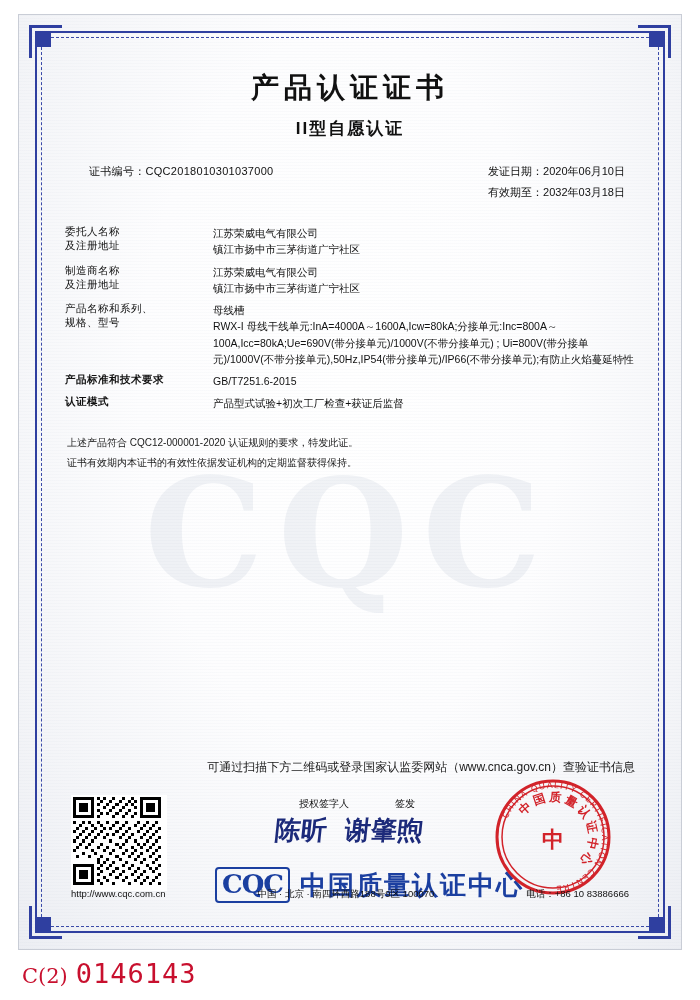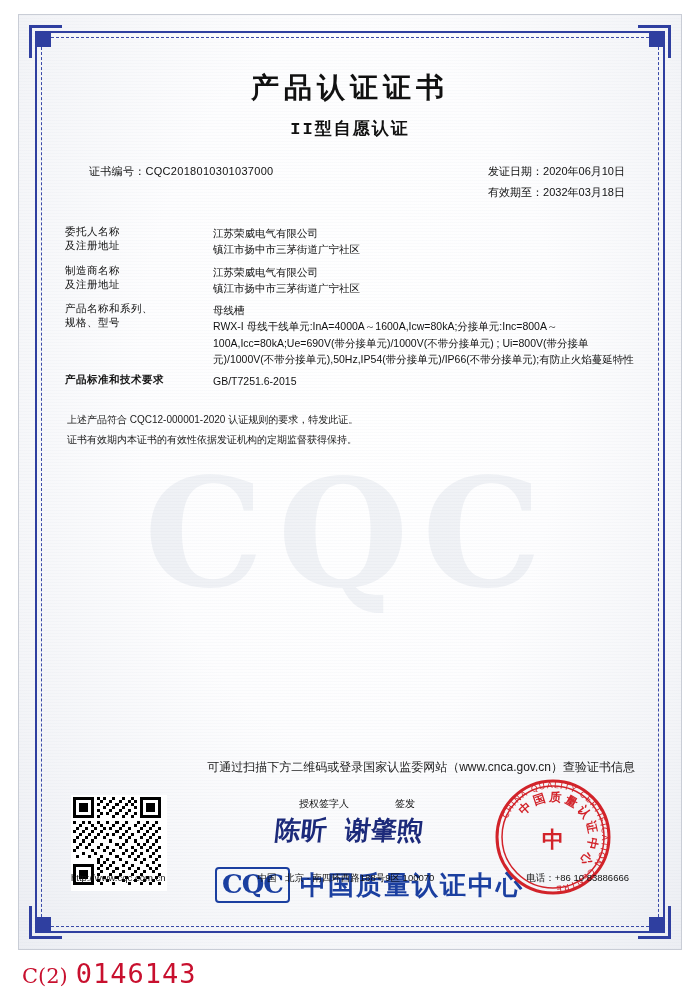--- a/index.html
+++ b/index.html
@@ -88,21 +88,21 @@
     text-align: center;
     font-family: "DejaVu Sans", sans-serif;
     font-size: 28px;
     font-weight: bold;
     letter-spacing: 5px;
     color: #111111;
     margin-top: 14px;
   }
   #title-sub {
     text-align: center;
-    font-family: Liberation Mono, monospace;
+    font-family: Liberation Sans, sans-serif;
     font-size: 17px;
     font-weight: bold;
     letter-spacing: 2px;
     color: #111111;
     margin-top: 10px;
   }
 
   #meta-row {
     margin-top: 24px;
     display: flex;
@@ -250,21 +250,21 @@
     right: 18px;
     top: 718px;
     width: 128px;
     height: 128px;
   }
 
   #footer {
     position: absolute;
     left: 0;
     right: 0;
-    bottom: 24px;
+    bottom: 8px;
     display: flex;
     justify-content: space-between;
     font-size: 9.5px;
     color: #111;
     padding: 0 6px;
   }
   #footer-center { text-align: center; }
 
   
   #serial {
@@ -347,20 +347,24 @@
             <span class="sub-label">规格、型号</span>
           </td>
           <td class="value-cell">
             <span class="value-line">母线槽</span>
             <span class="value-line">RWX-I 母线干线单元:InA=4000A～1600A,Icw=80kA;分接单元:Inc=800A～100A,Icc=80kA;Ue=690V(带分接单元)/1000V(不带分接单元) ; Ui=800V(带分接单元)/1000V(不带分接单元),50Hz,IP54(带分接单元)/IP66(不带分接单元);有防止火焰蔓延特性</span>
           </td>
         </tr>
         <tr class="group-gap">
           <td class="label-cell">产品标准和技术要求</td>
           <td class="value-cell">GB/T7251.6-2015</td>
+        </tr>
+        <tr class="group-gap">
+          <td class="label-cell">认证模式</td>
+          <td class="value-cell">产品型式试验+初次工厂检查+获证后监督</td>
         </tr>
       </tbody>
     </table>
 
     <div id="notes">
       <div>上述产品符合 CQC12-000001-2020 认证规则的要求，特发此证。</div>
       <div>证书有效期内本证书的有效性依据发证机构的定期监督获得保持。</div>
     </div>
 
     <div id="scan-note">可通过扫描下方二维码或登录国家认监委网站（www.cnca.gov.cn）查验证书信息</div>

